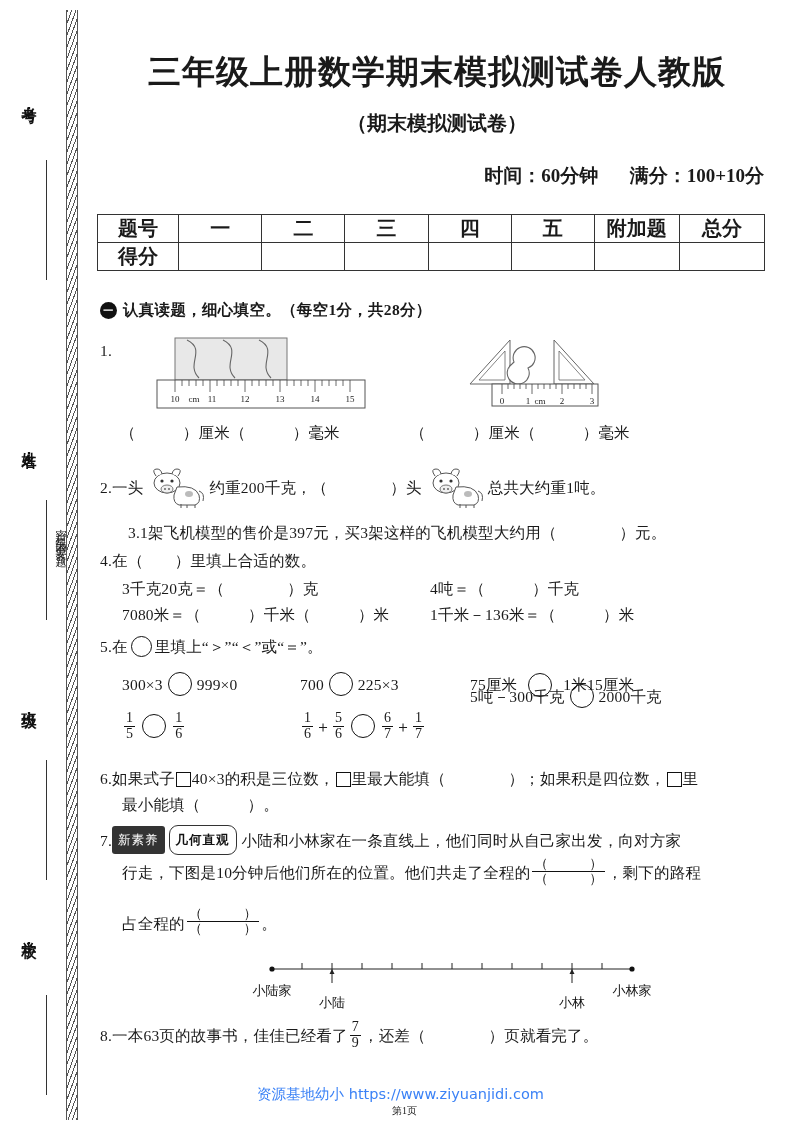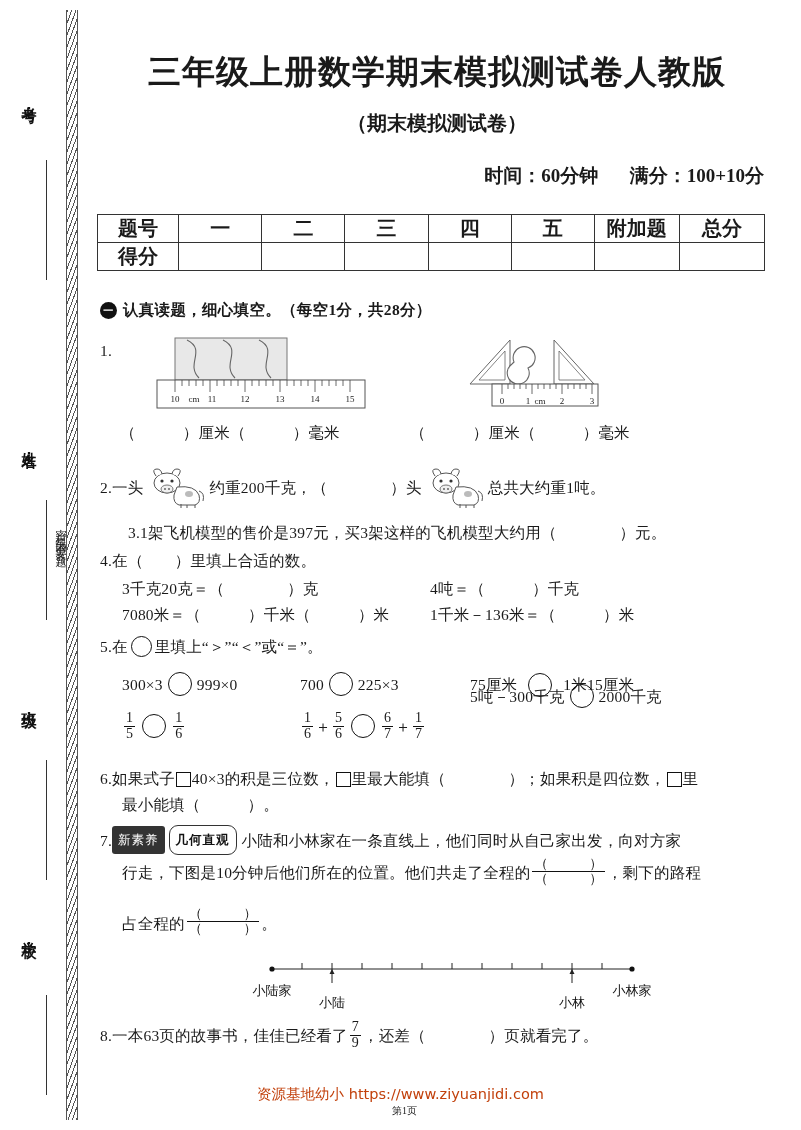--- a/index.html
+++ b/index.html
@@ -73,21 +73,21 @@
               letter-spacing:1px;position:relative;top:-1px;}
   .badge-out{display:inline-block;border:1.2px solid #333;color:#111;font-size:12.5px;
              font-weight:bold;padding:1px 6px;border-radius:9px;margin-right:5px;
              letter-spacing:1px;position:relative;top:-1px;}
 
   
   .fig{position:absolute;}
 
   
   .footer-src{position:absolute;left:0;top:1085px;width:801px;text-align:center;
-              font-size:14.5px;color:#c2410c;font-family:"DejaVu Sans",sans-serif;}
+              font-size:14.5px;color:#3b82f6;font-family:"DejaVu Sans",sans-serif;}
   .footer-pg{position:absolute;left:4px;top:1104px;width:801px;text-align:center;
              font-size:10px;color:#222;}
 </style>
 </head>
 <body>
 
 <div class="page">
 
   <div class="left-margin">
     <div class="vert-line"></div>

